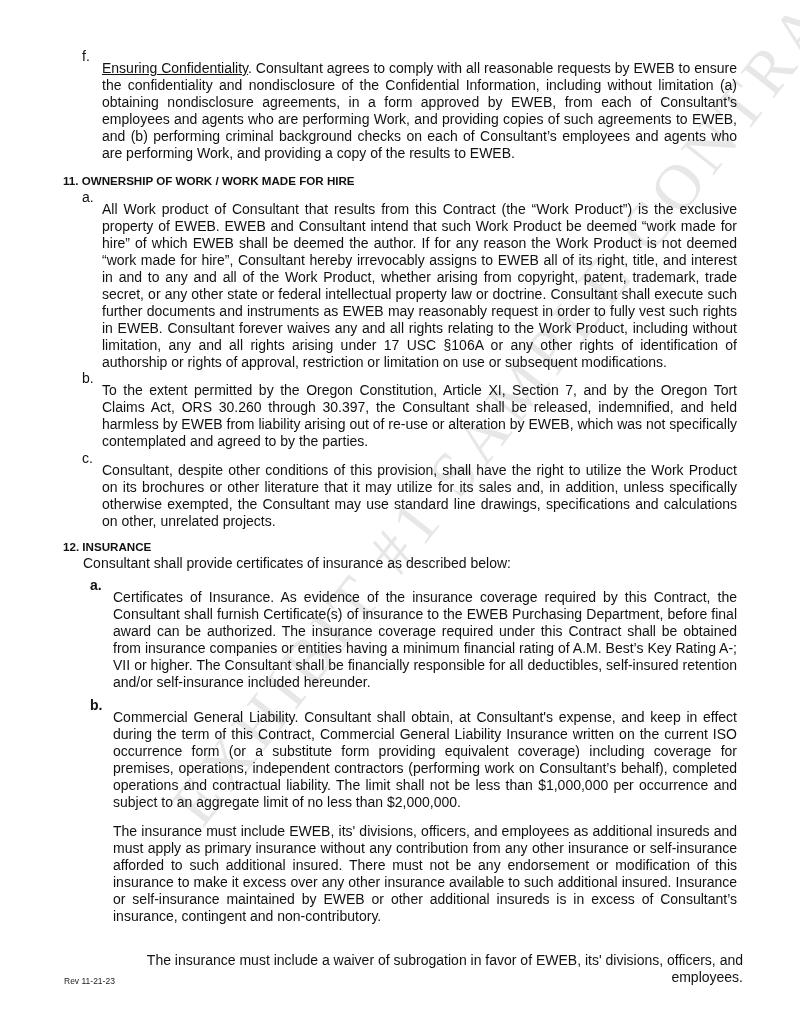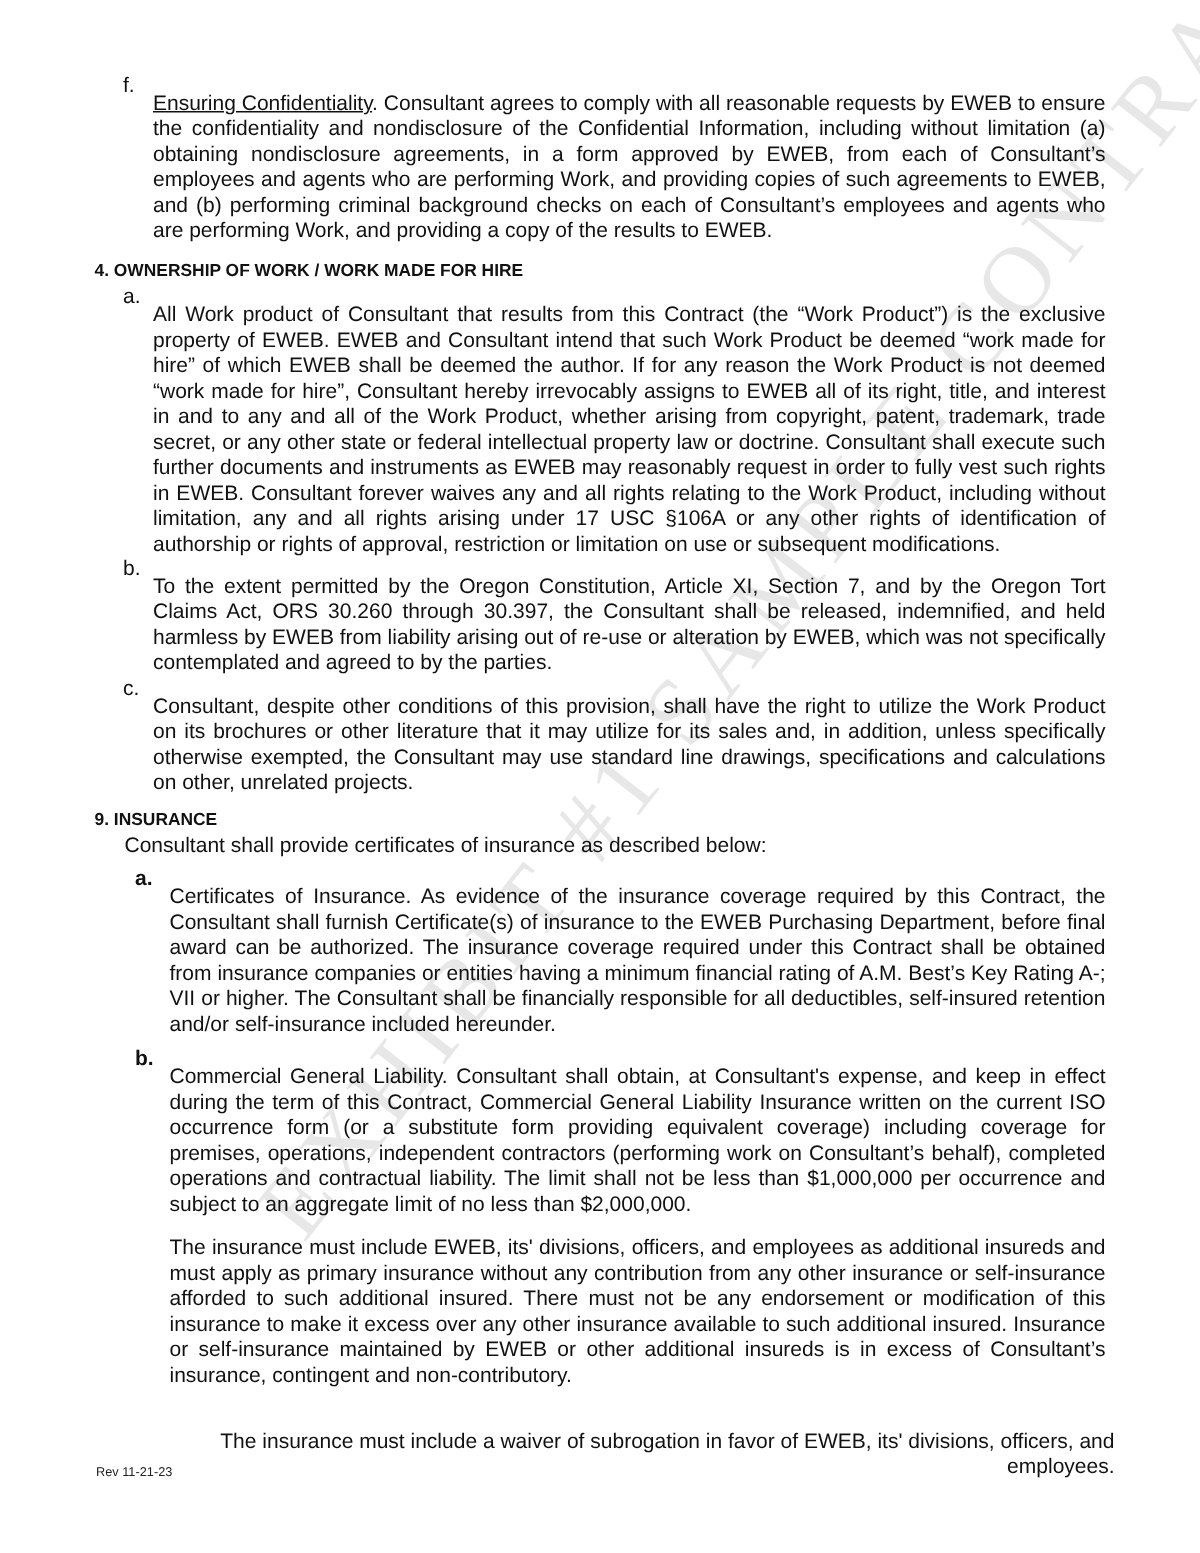--- a/index.html
+++ b/index.html
@@ -25,38 +25,38 @@
 
 <div class="page">
 
   <div class="watermark">EXHIBIT #1 SAMPLE CONTRACT</div>
 
   <div class="item txt" style="left:82px; top:48px; width:655px;">
     <span class="lbl" style="left:0; top:0;">f.</span>
     <div class="body" style="left:20px; top:0; width:635px;"><u>Ensuring Confidentiality</u><span>.  Consultant agrees to comply with all reasonable requests by EWEB to ensure the confidentiality and nondisclosure of the Confidential Information, including without limitation (a) obtaining nondisclosure agreements, in a form approved by EWEB, from each of Consultant’s employees and agents who are performing Work, and providing copies of such agreements to EWEB, and (b) performing criminal background checks on each of Consultant’s employees and agents who are performing Work, and providing a copy of the results to EWEB.</span></div>
   </div>
 
-  <div class="heading" style="left:63px; top:172px;">4.  OWNERSHIP OF WORK / WORK MADE FOR HIRE</div>
+  <div class="heading" style="left:63px; top:172px;">11.  OWNERSHIP OF WORK / WORK MADE FOR HIRE</div>
 
   <div class="item txt" style="left:82px; top:189px; width:655px;">
     <span class="lbl" style="left:0; top:0;">a.</span>
     <div class="body" style="left:20px; top:0; width:635px;">All Work product of Consultant that results from this Contract (the “Work Product”) is the exclusive property of EWEB.  EWEB and Consultant intend that such Work Product be deemed “work made for hire” of which EWEB shall be deemed the author.  If for any reason the Work Product is not deemed “work made for hire”, Consultant hereby irrevocably assigns to EWEB all of its right, title, and interest in and to any and all of the Work Product, whether arising from copyright, patent, trademark, trade secret, or any other state or federal intellectual property law or doctrine.  Consultant shall execute such further documents and instruments as EWEB may reasonably request in order to fully vest such rights in EWEB.  Consultant forever waives any and all rights relating to the Work Product, including without limitation, any and all rights arising under 17 USC §106A or any other rights of identification of authorship or rights of approval, restriction or limitation on use or subsequent modifications.</div>
   </div>
 
   <div class="item txt" style="left:82px; top:370px; width:655px;">
     <span class="lbl" style="left:0; top:0;">b.</span>
     <div class="body" style="left:20px; top:0; width:635px;">To the extent permitted by the Oregon Constitution, Article XI, Section 7, and by the Oregon Tort Claims Act, ORS 30.260 through 30.397, the Consultant shall be released, indemnified, and held harmless by EWEB from liability arising out of re-use or alteration by EWEB, which was not specifically contemplated and agreed to by the parties.</div>
   </div>
 
   <div class="item txt" style="left:82px; top:450px; width:655px;">
     <span class="lbl" style="left:0; top:0;">c.</span>
     <div class="body" style="left:20px; top:0; width:635px;">Consultant, despite other conditions of this provision, shall have the right to utilize the Work Product on its brochures or other literature that it may utilize for its sales and, in addition, unless specifically otherwise exempted, the Consultant may use standard line drawings, specifications and calculations on other, unrelated projects.</div>
   </div>
 
-  <div class="heading" style="left:63px; top:538px;">9.  INSURANCE</div>
+  <div class="heading" style="left:63px; top:538px;">12.  INSURANCE</div>
   <div class="txt" style="position:absolute; left:83px; top:555px;">Consultant shall provide certificates of insurance as described below:</div>
 
   <div class="item txt" style="left:90px; top:577px; width:647px;">
     <span class="lbl" style="left:0; top:0; font-weight:bold;">a.</span>
     <div class="body" style="left:23px; top:0; width:624px;"><b>Certificates of Insurance.</b><span>  As evidence of the insurance coverage required by this Contract, the Consultant shall furnish Certificate(s) of insurance to the EWEB Purchasing Department, before final award can be authorized.  The insurance coverage required under this Contract shall be obtained from insurance companies or entities having a minimum financial rating of A.M. Best’s Key Rating A-; VII or higher.  The Consultant shall be financially responsible for all deductibles, self-insured retention and/or self-insurance included hereunder.</span></div>
   </div>
 
   <div class="item txt" style="left:90px; top:697px; width:647px;">
     <span class="lbl" style="left:0; top:0; font-weight:bold;">b.</span>
     <div class="body" style="left:23px; top:0; width:624px;"><b>Commercial General Liability.</b><span>  Consultant shall obtain, at Consultant's expense, and keep in effect during the term of this Contract, Commercial General Liability Insurance written on the current ISO occurrence form (or a substitute form providing equivalent coverage) including coverage for premises, operations, independent contractors (performing work on Consultant’s behalf), completed operations and contractual liability.  The limit shall not be less than $1,000,000 per occurrence and subject to an aggregate limit of no less than $2,000,000.</span></div>

